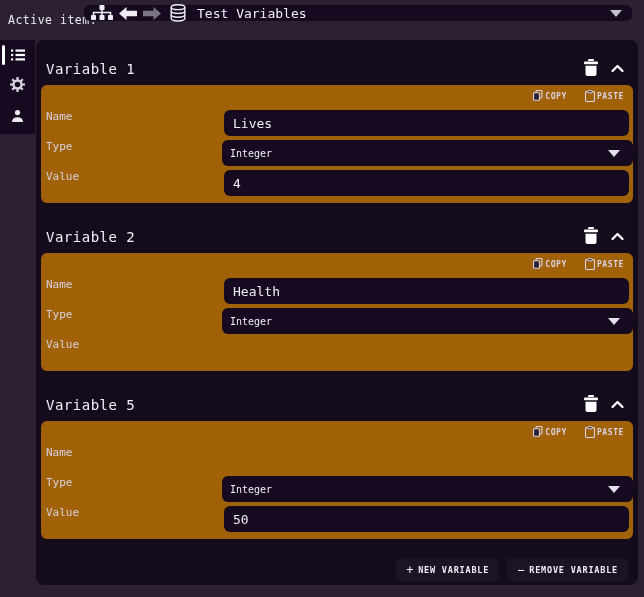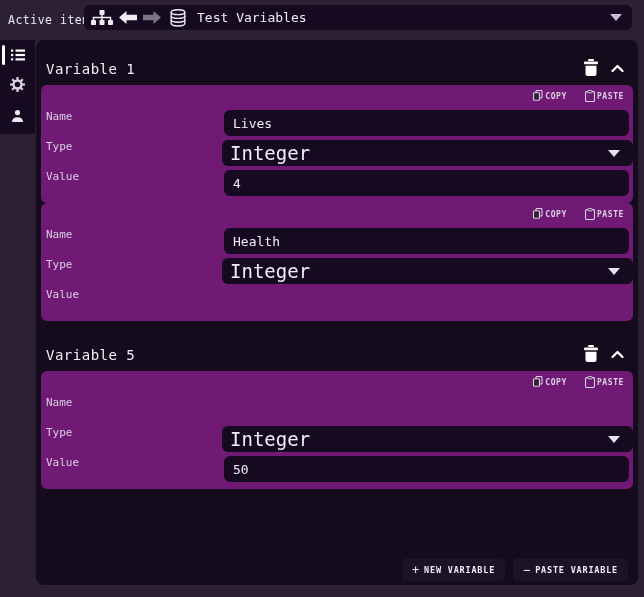--- a/index.html
+++ b/index.html
@@ -9,21 +9,21 @@
     background:#2b2133;
     font-family:"DejaVu Sans Mono", monospace;
     color:#f2eef6;
   }
   
   .active-label {
     position:absolute; left:8px; top:13px; font-size:11.5px; color:#efeaf4;
     letter-spacing:0.5px;
   }
   .topbar-select {
-    position:absolute; left:84px; right:12px; top:5px; height:25px;
+    position:absolute; left:84px; right:12px; top:5px; height:16px;
     background:#150a1f; border-radius:6px;
     display:flex; align-items:center; gap:6px; padding:0 10px 0 7px;
     cursor:pointer;
   }
   .topbar-select .sel-text { font-size:13px; margin-left:5px; color:#f2eef6; }
   .caret-down {
     margin-left:auto; width:0; height:0;
     border-left:6px solid transparent; border-right:6px solid transparent;
     border-top:7px solid #c6c0d0;
   }
@@ -44,21 +44,21 @@
   }
   .var-header {
     height:33px; display:flex; align-items:center; padding:0 7px 0 5px;
   }
   .var-header.first { margin-top:12px;gap:20px; }
   .var-header.next  { margin-top:17px; }
   .var-title { font-size:14px; color:#f4f0f8; letter-spacing:0.5px; }
   .hdr-actions { margin-left:auto; display:flex; align-items:center; gap:9px; }
   .icon-btn { background:none; border:none; cursor:pointer; display:flex; align-items:center; padding:2px; }
   .var-body {
-    background:#701a75; border-radius:6px; height:118px; padding-top:2px;
+    background:#a16207; border-radius:6px; height:118px; padding-top:2px;
   }
   .toolbar {
     height:19px; display:flex; justify-content:flex-end; align-items:center;
     gap:18px; padding-right:9px;
   }
   .tool-btn {
     background:none; border:none; cursor:pointer;
     display:flex; align-items:center; gap:2px;
     font-family:"DejaVu Sans Mono", monospace;
     font-size:8px; font-weight:bold; letter-spacing:0.6px; color:#d9d3e3;
@@ -70,21 +70,21 @@
   }
   .text-field {
     flex:1; margin:0 4px 0 2px; height:26px;
     background:#150a1f; border:none; border-radius:6px;
     color:#f2eef6; font-family:"DejaVu Sans Mono", monospace;
     font-size:13px; padding:12px 9px; outline:none;
   }
   .select-field {
     flex:1; position:relative; height:26px; background:#150a1f;
     border-radius:6px; display:flex; align-items:center;
-    padding:0 30px 0 8px; font-size:19px; cursor:pointer;
+    padding:0 30px 0 8px; font-size:10px; cursor:pointer;
   }
   .select-field .caret {
     position:absolute; right:13px; top:10px; width:0; height:0;
     border-left:6px solid transparent; border-right:6px solid transparent;
     border-top:7px solid #e6e1ee;
   }
   
   .footer { position:absolute; right:10px; bottom:4px; display:flex; gap:8px; }
   .footer button {
     height:23px; background:#1d1326; border:none; border-radius:4px;
@@ -230,20 +230,41 @@
           <span>Integer</span>
           <span class="caret"></span>
         </div>
       </div>
       <div class="row">
         <label>Value</label>
         <input class="text-field" type="text" value="4" style="">
       </div>
     </div>
 
+    <div class="var-header next">
+      <span class="var-title">Variable 2</span>
+      <span class="hdr-actions">
+        <button class="icon-btn">
+          <span>
+            <svg width="14" height="17" viewBox="0 0 14 17" fill="#ffffff">
+              <rect x="4" y="0" width="6" height="2" rx="1"></rect>
+              <rect x="0" y="2.6" width="14" height="2.6" rx="1"></rect>
+              <path d="M1.5 6.8 H12.5 V15 a2 2 0 0 1 -2 2 H3.5 a2 2 0 0 1 -2 -2 Z"></path>
+            </svg>
+          </span>
+        </button>
+        <button class="icon-btn">
+          <span>
+            <svg width="13" height="9" viewBox="0 0 13 9" fill="none">
+              <polyline points="1.5,7 6.5,2 11.5,7" stroke="#ffffff" stroke-width="2.2" stroke-linecap="round" stroke-linejoin="round"></polyline>
+            </svg>
+          </span>
+        </button>
+      </span>
+    </div>
     <div class="var-body">
       <div class="toolbar">
         <button class="tool-btn">
           <span>
             <svg width="10" height="11" viewBox="0 0 10 11">
               <rect x="3" y="0.5" width="6" height="7.5" rx="1" fill="none" stroke="#d9d3e3" stroke-width="1.1"></rect>
               <rect x="0.5" y="2.8" width="6" height="7.5" rx="1" fill="#2e2337" stroke="#d9d3e3" stroke-width="1.1"></rect>
             </svg>
           </span>
           <span>COPY</span>
@@ -332,18 +353,18 @@
       </div>
     </div>
 
     <div class="footer">
       <button>
         <span class="glyph">+</span>
         <span>NEW VARIABLE</span>
       </button>
       <button>
         <span class="glyph">−</span>
-        <span>PASTE VARIABLE</span>
+        <span>REMOVE VARIABLE</span>
       </button>
     </div>
 
   </div>
 </div>
 
 </body></html>

